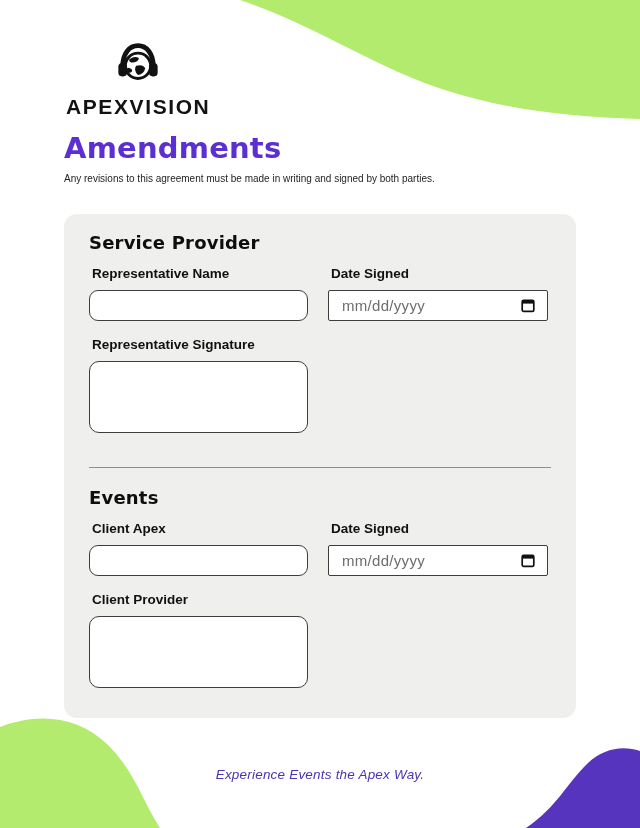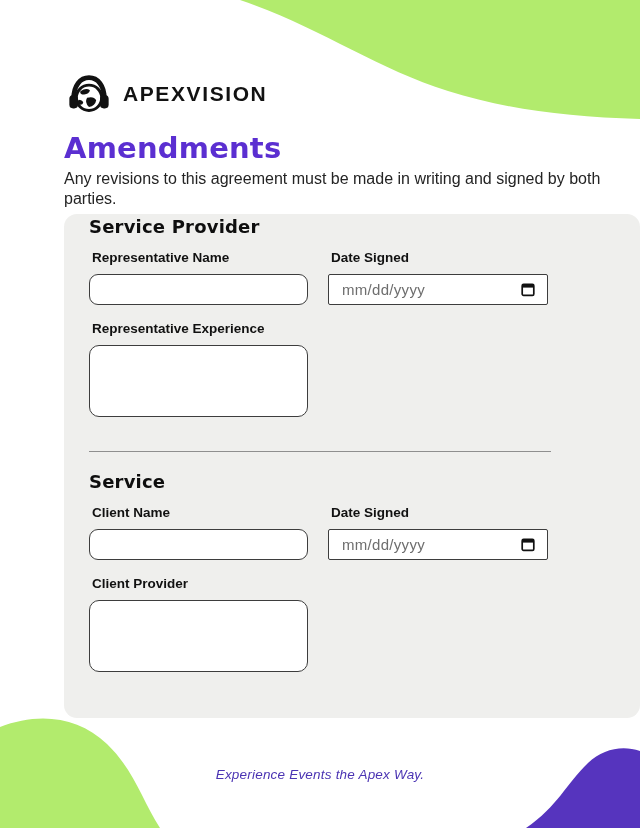--- a/index.html
+++ b/index.html
@@ -20,44 +20,44 @@
     width:640px;height:828px;
     background:#ffffff;
     overflow:hidden;
     font-family:"Liberation Sans",sans-serif;
     color:var(--ink);
   }
   .deco{position:absolute;pointer-events:none;}
   .deco-full{left:0;top:0;width:640px;height:828px;}
 
   
-  .logo{position:absolute;left:66px;top:72px;display:flex;align-items:center;gap:11px;}
+  .logo{position:absolute;left:66px;top:40px;display:flex;align-items:center;gap:11px;flex-direction:column;}
   .logo-icon{width:46px;height:44px;display:block;}
   .logo-text{
     font-size:21px;font-weight:bold;letter-spacing:1.6px;color:#121212;
     font-family:"Liberation Sans",sans-serif;
   }
 
   
   .title{
     position:absolute;left:64px;top:131px;
     font-family:"DejaVu Sans",sans-serif;
     font-size:29px;font-weight:bold;color:var(--purple);
     letter-spacing:0.2px;
   }
   .intro{
     position:absolute;left:64px;top:169px;width:540px;
-    font-size:16px;line-height:20px;color:#242424;
+    font-size:10px;line-height:20px;color:#242424;
   }
 
   
   .card{
-    position:absolute;left:64px;top:214px;width:576px;height:504px;
+    position:absolute;left:64px;top:214px;width:512px;height:504px;
     background:var(--card);border-radius:13px;
-    padding:0 25px 0 25px;
+    padding:16px 25px 0 25px;
   }
   .section-heading{
     font-family:"DejaVu Sans",sans-serif;
     font-size:18px;font-weight:bold;color:#0e0e0e;
     letter-spacing:0.2px;margin:2px 0 13px 0;
   }
   .row{display:flex;gap:20px;}
   .field{display:flex;flex-direction:column;}
   .field-label{
     font-size:13.5px;font-weight:bold;color:#111111;
@@ -145,30 +145,30 @@
           <span>
             <svg class="calendar-icon" width="14" height="15" viewBox="0 0 14 15">
               <rect x="1.2" y="2.4" width="11.6" height="11" rx="1.4" fill="none" stroke="#111" stroke-width="1.7"></rect>
               <rect x="1.2" y="2.4" width="11.6" height="3.2" fill="#111"></rect>
             </svg>
           </span>
         </div>
       </div>
     </div>
     <div class="field sig-field">
-      <label class="field-label">Representative Experience</label>
+      <label class="field-label">Representative Signature</label>
       <textarea class="signature-input" style=""></textarea>
     </div>
 
     <hr class="divider">
 
-    <h2 class="section-heading">Service</h2>
+    <h2 class="section-heading">Events</h2>
     <div class="row">
       <div class="field">
-        <label class="field-label">Client Name</label>
+        <label class="field-label">Client Apex</label>
         <input class="text-input" type="text" style="">
       </div>
       <div class="field">
         <label class="field-label">Date Signed</label>
         <div class="date-input">
           <span class="date-placeholder">mm/dd/yyyy</span>
           <span>
             <svg class="calendar-icon" width="14" height="15" viewBox="0 0 14 15">
               <rect x="1.2" y="2.4" width="11.6" height="11" rx="1.4" fill="none" stroke="#111" stroke-width="1.7"></rect>
               <rect x="1.2" y="2.4" width="11.6" height="3.2" fill="#111"></rect>

